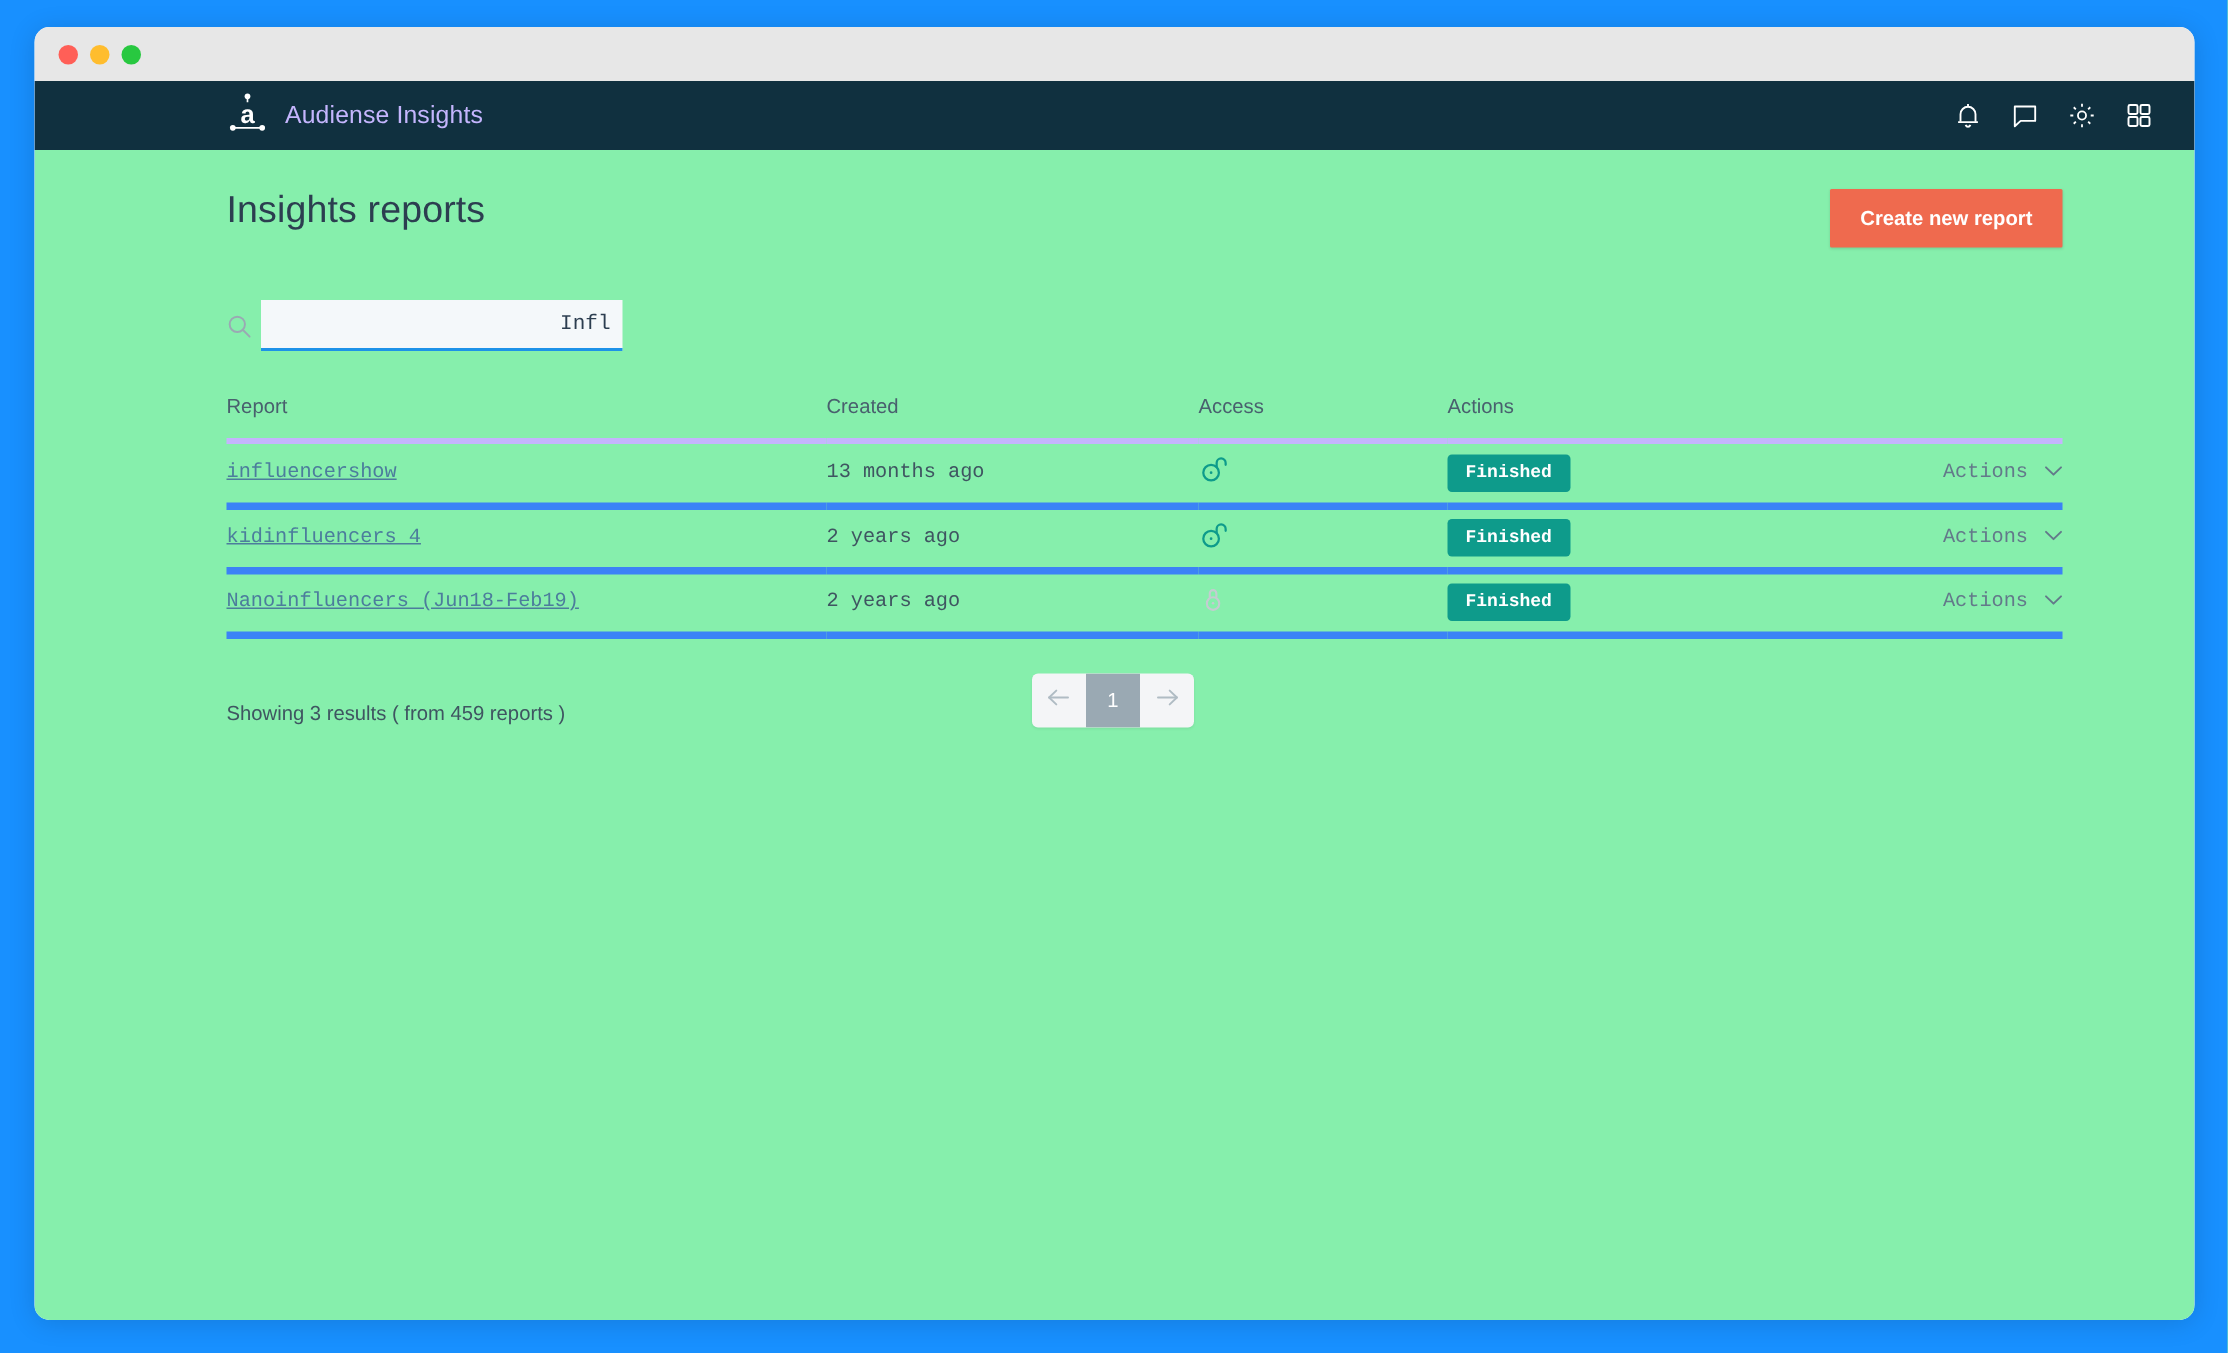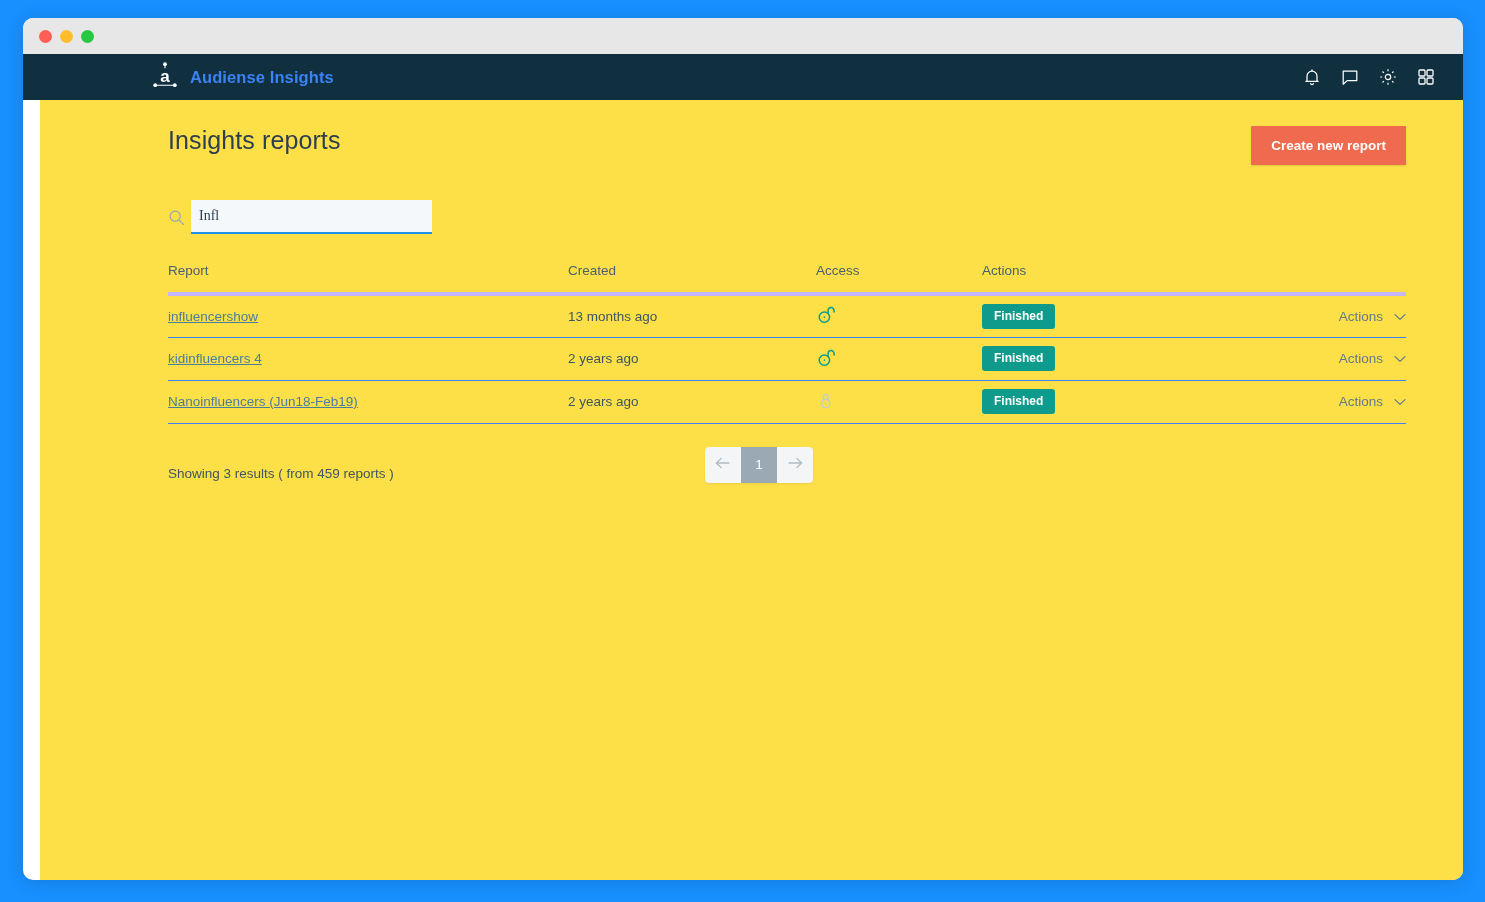--- a/index.html
+++ b/index.html
@@ -57,47 +57,46 @@
     align-items: center;
     padding: 0 26px 0 128px;
     flex: 0 0 auto;
   }
   .brand {
     display: flex;
     align-items: center;
     gap: 11px;
   }
   .brand-name {
-    color: #3b82f6;
+    color: #c4b5fd;
     font-size: 16.5px;
-    font-weight: bold;
+    font-weight: normal;
     letter-spacing: .1px;
   }
   .appbar-spacer { flex: 1 1 auto; }
   .appbar-icons {
     display: flex;
     align-items: center;
     gap: 16px;
   }
   .appbar-icons .ic {
     width: 22px;
     height: 22px;
     display: flex;
     align-items: center;
     justify-content: center;
     cursor: pointer;
   }
 
   
   .page {
     flex: 1 1 auto;
-    background: #fde047;
-    padding: 26px 57px 0 128px;
+    background: #86efac;
+    padding: 26px 88px 0 128px;
     position: relative;
-    margin-left: 17px;
   }
 
   .page-head {
     display: flex;
     align-items: flex-start;
     justify-content: space-between;
   }
   .page-title {
     font-size: 25px;
     color: #2c3e50;
@@ -127,24 +126,25 @@
     width: 264px;
   }
   .search-icon { flex: 0 0 auto; display:flex; }
   .search-field {
     flex: 1 1 auto;
     background: #f4f8fa;
     border: none;
     border-bottom: 2px solid #1d92e8;
     height: 34px;
     padding: 0 8px;
-    font-family: Liberation Serif, serif;
+    font-family: Liberation Mono, monospace;
     font-size: 14px;
     color: #2c3e50;
     outline: none;
+    text-align: right;
   }
   .search-field::placeholder { color: #9fb0bb; }
 
   
   .tbl {
     margin-top: 29px;
     width: 100%;
     border-collapse: collapse;
     table-layout: fixed;
   }
@@ -152,24 +152,25 @@
     text-align: left;
     font-weight: normal;
     font-size: 13.5px;
     color: #49606e;
     padding: 0 0 14px 0;
     border-bottom: 4px solid #c4b5fd;
   }
   .tbl td {
     padding: 0;
     height: 43px;
-    border-bottom: 1px solid #3b82f6;
+    border-bottom: 5px solid #3b82f6;
     font-size: 13.5px;
     color: #3f5561;
     vertical-align: middle;
+    font-family: Liberation Mono, monospace;
   }
   .col-report  { width: 400px; }
   .col-created { width: 248px; }
   .col-access  { width: 166px; }
   .col-status  { width: 315px; }
   .col-actions { width: auto; }
 
   .report-link {
     color: #4c7d9c;
     text-decoration: underline;

